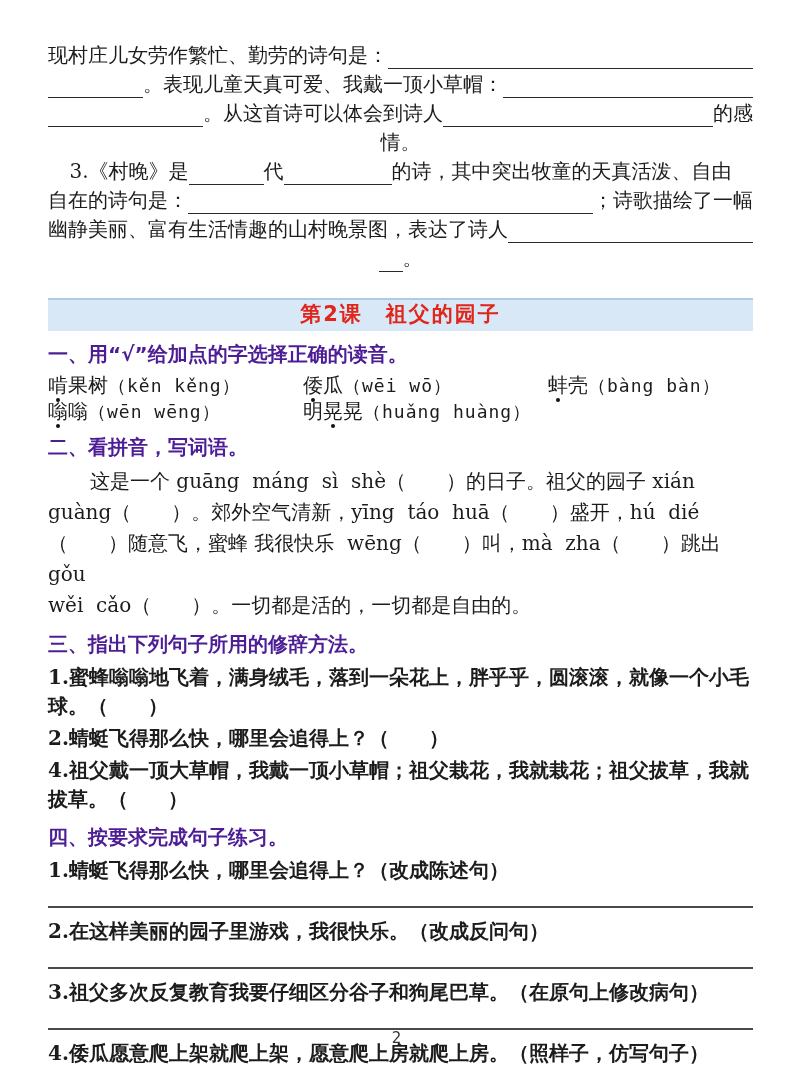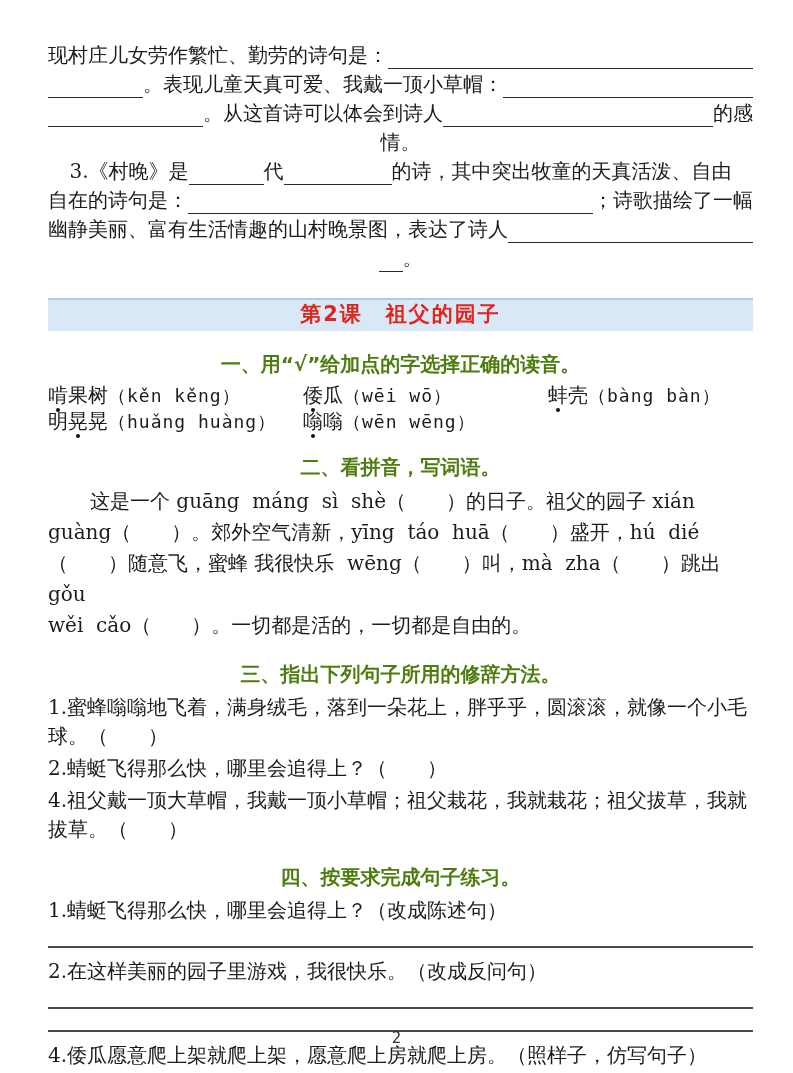--- a/index.html
+++ b/index.html
@@ -28,22 +28,22 @@
     height:33px;
     display:flex; justify-content:center;
     font-family:"DejaVu Sans", sans-serif;
     font-weight:bold; font-size:21px; letter-spacing:2px;
     color:#e0251b;
   }
 
   
   .sec-head {
     font-family:"DejaVu Sans", sans-serif;
-    font-weight:bold; font-size:20px; color:#4d7c0f;
-    margin:19px 0 5px 0; line-height:28px;text-align:center;
+    font-weight:bold; font-size:20px; color:#4c1d95;
+    margin:9px 0 5px 0; line-height:28px;
   }
 
   
   .py-grid {
     display:grid; grid-template-columns:255px 245px 1fr;
     font-size:20px; line-height:25px; row-gap:1px;
   }
   .py-item { white-space:nowrap; }
   .py {
     font-family:"DejaVu Sans Mono", monospace;
@@ -54,21 +54,21 @@
     content:""; position:absolute; left:50%; bottom:-4px;
     transform:translateX(-50%);
     width:4px; height:4px; border-radius:50%; background:#111;
   }
 
   
   .pline { font-size:20px; line-height:31px; white-space:pre-wrap; }
   .pline.ind { padding-left:42px; }
 
   
-  .q { font-size:20px; line-height:29px; margin-bottom:3px; }
+  .q { font-size:20px; line-height:29px; margin-bottom:3px;font-weight:bold; }
   .answer-line {
     border-bottom:2px solid #4a4a4a;
     margin-top:21px; margin-bottom:9px;
     height:1px;
   }
 
   
   .page-num {
     position:absolute; bottom:26px; left:0; width:100%;
     text-align:center; font-size:15px; color:#333;
@@ -130,24 +130,24 @@
     <div class="py-item">
       <span><span></span><span class="dotchar">啃</span><span>果树</span></span><span class="py">（kěn  kěng）</span>
     </div>
     <div class="py-item">
       <span><span></span><span class="dotchar">倭</span><span>瓜</span></span><span class="py">（wēi  wō）</span>
     </div>
     <div class="py-item">
       <span><span></span><span class="dotchar">蚌</span><span>壳</span></span><span class="py">（bàng  bàn）</span>
     </div>
     <div class="py-item">
-      <span><span>明</span><span class="dotchar">晃</span><span>晃</span></span><span class="py">（huǎng huàng）</span>
+      <span><span></span><span class="dotchar">嗡</span><span>嗡</span></span><span class="py">（wēn  wēng）</span>
     </div>
     <div class="py-item">
-      <span><span></span><span class="dotchar">嗡</span><span>嗡</span></span><span class="py">（wēn  wēng）</span>
+      <span><span>明</span><span class="dotchar">晃</span><span>晃</span></span><span class="py">（huǎng huàng）</span>
     </div>
   </div>
 
   <div class="sec-head">二、看拼音，写词语。</div>
   <div>
     <div class="pline ind">这是一个 guāng  máng  sì  shè（　　）的日子。祖父的园子 xián</div>
     <div class="pline">guàng（　　）。郊外空气清新，yīng  táo  huā（　　）盛开，hú  dié</div>
     <div class="pline">（　　）随意飞，蜜蜂 我很快乐  wēng（　　）叫，mà  zha（　　）跳出 gǒu</div>
     <div class="pline">wěi  cǎo（　　）。一切都是活的，一切都是自由的。</div>
   </div>
@@ -158,19 +158,20 @@
     <div class="q">2.蜻蜓飞得那么快，哪里会追得上？（　　）</div>
     <div class="q">4.祖父戴一顶大草帽，我戴一顶小草帽；祖父栽花，我就栽花；祖父拔草，我就拔草。（　　）</div>
   </div>
 
   <div class="sec-head">四、按要求完成句子练习。</div>
   <div>
     <div class="q">1.蜻蜓飞得那么快，哪里会追得上？（改成陈述句）</div>
     <div class="answer-line"></div>
     <div class="q">2.在这样美丽的园子里游戏，我很快乐。（改成反问句）</div>
     <div class="answer-line"></div>
+    <div class="q">3.祖父多次反复教育我要仔细区分谷子和狗尾巴草。（在原句上修改病句）</div>
     <div class="answer-line"></div>
     <div class="q">4.倭瓜愿意爬上架就爬上架，愿意爬上房就爬上房。（照样子，仿写句子）</div>
   </div>
 
   <div class="page-num">2</div>
 
 </div>
 
 </body></html>

